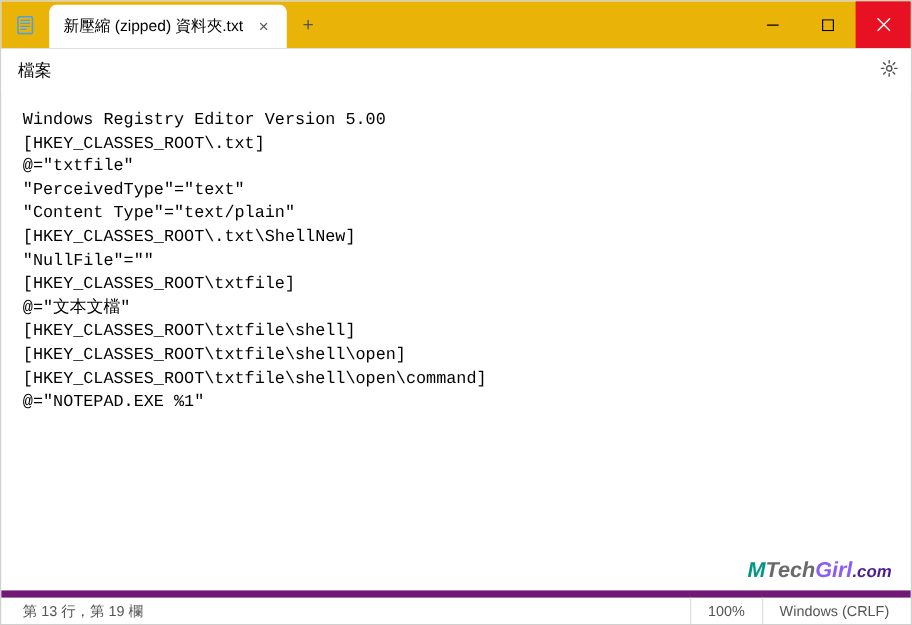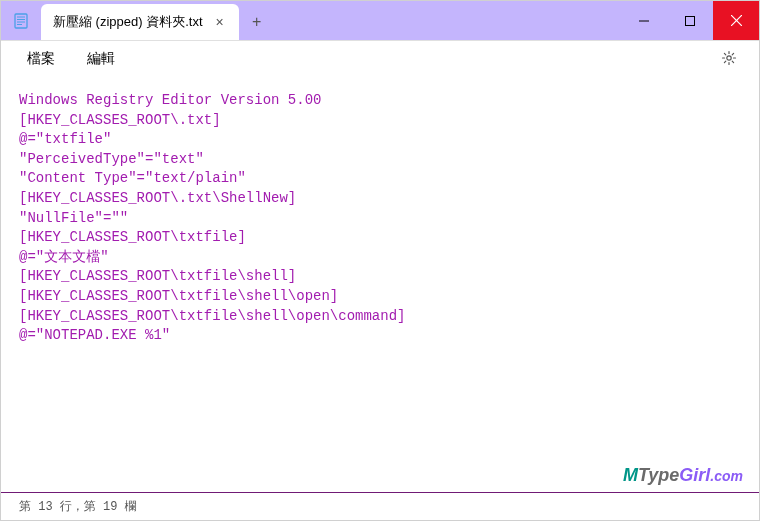--- a/index.html
+++ b/index.html
@@ -9,21 +9,21 @@
       font-family: "Segoe UI", "Microsoft JhengHei", sans-serif;
       font-size: 13px;
       background: #fff;
       border: 1px solid #d0d0d0;
       display: flex;
       flex-direction: column;
       position: relative;
     }
     .titlebar {
       height: 40px;
-      background: #c4b5fd;
+      background: #eab308;
       display: flex;
       align-items: stretch;
       border-bottom: 1px solid #e0e0e0;
     }
     .app-icon {
       width: 40px;
       display: flex;
       align-items: center;
       justify-content: center;
       color: #4aa0e8;
@@ -78,21 +78,21 @@
     .win-btn.close {
       background: #e81123;
       color: #fff;
       font-size: 13px;
     }
     .menubar {
       height: 36px;
       background: #fff;
       display: flex;
       align-items: center;
-      padding: 0 12px;
+      padding: 0 0;
       gap: 4px;
     }
     .menu-item {
       padding: 6px 14px;
       font-size: 14px;
       cursor: pointer;
       border-radius: 4px;
     }
     .menu-spacer { flex: 1; }
     .settings-icon {
@@ -102,31 +102,30 @@
       font-size: 15px;
     }
     .editor {
       flex: 1;
       padding: 14px 18px;
       font-family: Consolas, "Courier New", monospace;
       font-size: 14px;
       line-height: 1.4;
       white-space: pre;
       overflow: auto;
-      color: #a21caf;
+      color: #000000;
     }
     .statusbar {
       height: 28px;
-      border-top: 1px solid #701a75;
+      border-top: 6px solid #701a75;
       display: flex;
       align-items: center;
       font-size: 12px;
       color: #555;
       padding: 0 4px;
-      font-family: Liberation Mono, monospace;
     }
     .status-cell {
       padding: 0 14px;
       height: 100%;
       display: flex;
       align-items: center;
     }
     .status-cell.sep {
       border-left: 1px solid #ddd;
     }
@@ -137,21 +136,21 @@
       bottom: 34px;
       font-family: Arial, sans-serif;
       font-size: 18px;
       font-style: italic;
       font-weight: bold;
       pointer-events: none;
     }
     .wm-m { color: #009688; }
     .wm-tech { color: #6a6a6a; }
     .wm-girl { color: #8b5cf6; }
-    .wm-com { color: #8b5cf6; font-size: 14px; }
+    .wm-com { color: #4c1d95; font-size: 14px; }
   </style>
 </head>
 <body>
 
 <div class="titlebar">
   <div class="app-icon">
     <svg width="16" height="16" viewBox="0 0 16 16">
         <rect x="2" y="1" width="12" height="14" rx="1" fill="none" stroke="#4aa0e8" stroke-width="1.3"></rect>
         <line x1="4" y1="4" x2="12" y2="4" stroke="#4aa0e8" stroke-width="1"></line>
         <line x1="4" y1="6.5" x2="12" y2="6.5" stroke="#4aa0e8" stroke-width="1"></line>
@@ -181,21 +180,20 @@
       <svg width="11" height="11" viewBox="0 0 11 11">
           <line x1="0" y1="0" x2="11" y2="11" stroke="#fff" stroke-width="1.2"></line>
           <line x1="11" y1="0" x2="0" y2="11" stroke="#fff" stroke-width="1.2"></line>
         </svg>
     </div>
   </div>
 </div>
 
 <div class="menubar">
   <div class="menu-item">檔案</div>
-  <div class="menu-item">編輯</div>
   <div class="menu-spacer"></div>
   <div class="settings-icon">
     <svg width="16" height="16" viewBox="0 0 16 16">
         <circle cx="8" cy="8" r="2.2" fill="none" stroke="#555" stroke-width="1.2"></circle>
         <path d="M8 1.5v2M8 12.5v2M1.5 8h2M12.5 8h2M3.4 3.4l1.4 1.4M11.2 11.2l1.4 1.4M3.4 12.6l1.4-1.4M11.2 4.8l1.4-1.4" stroke="#555" stroke-width="1.2" stroke-linecap="round"></path>
       </svg>
   </div>
 </div>
 
 <div class="editor">Windows Registry Editor Version 5.00
@@ -208,17 +206,19 @@
 [HKEY_CLASSES_ROOT\txtfile]
 @="文本文檔"
 [HKEY_CLASSES_ROOT\txtfile\shell]
 [HKEY_CLASSES_ROOT\txtfile\shell\open]
 [HKEY_CLASSES_ROOT\txtfile\shell\open\command]
 @="NOTEPAD.EXE %1"</div>
 
 <div class="statusbar">
   <div class="status-cell">第 13 行，第 19 欄</div>
   <div class="status-spacer"></div>
+  <div class="status-cell sep">100%</div>
+  <div class="status-cell sep">Windows (CRLF)</div>
 </div>
 
 <div class="watermark">
-  <span class="wm-m">M</span><span class="wm-tech">Type</span><span class="wm-girl">Girl</span><span class="wm-com">.com</span>
+  <span class="wm-m">M</span><span class="wm-tech">Tech</span><span class="wm-girl">Girl</span><span class="wm-com">.com</span>
 </div>
 
 </body></html>

